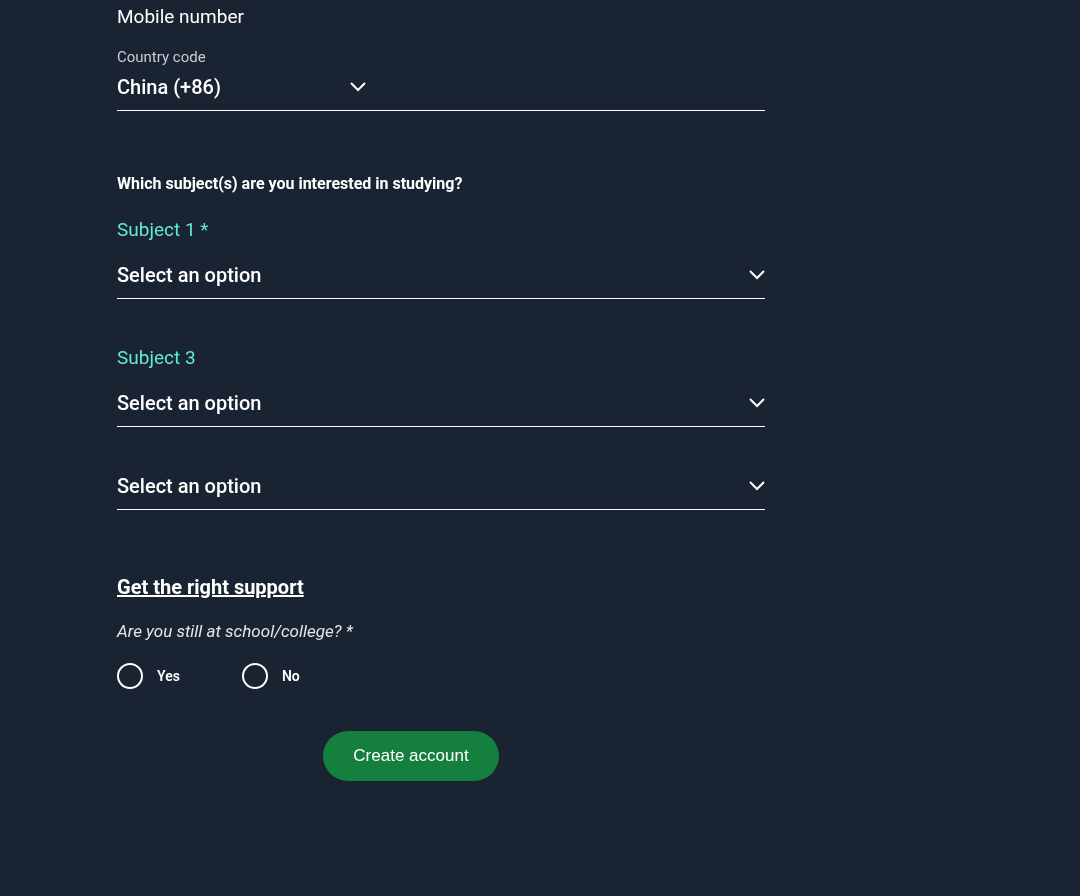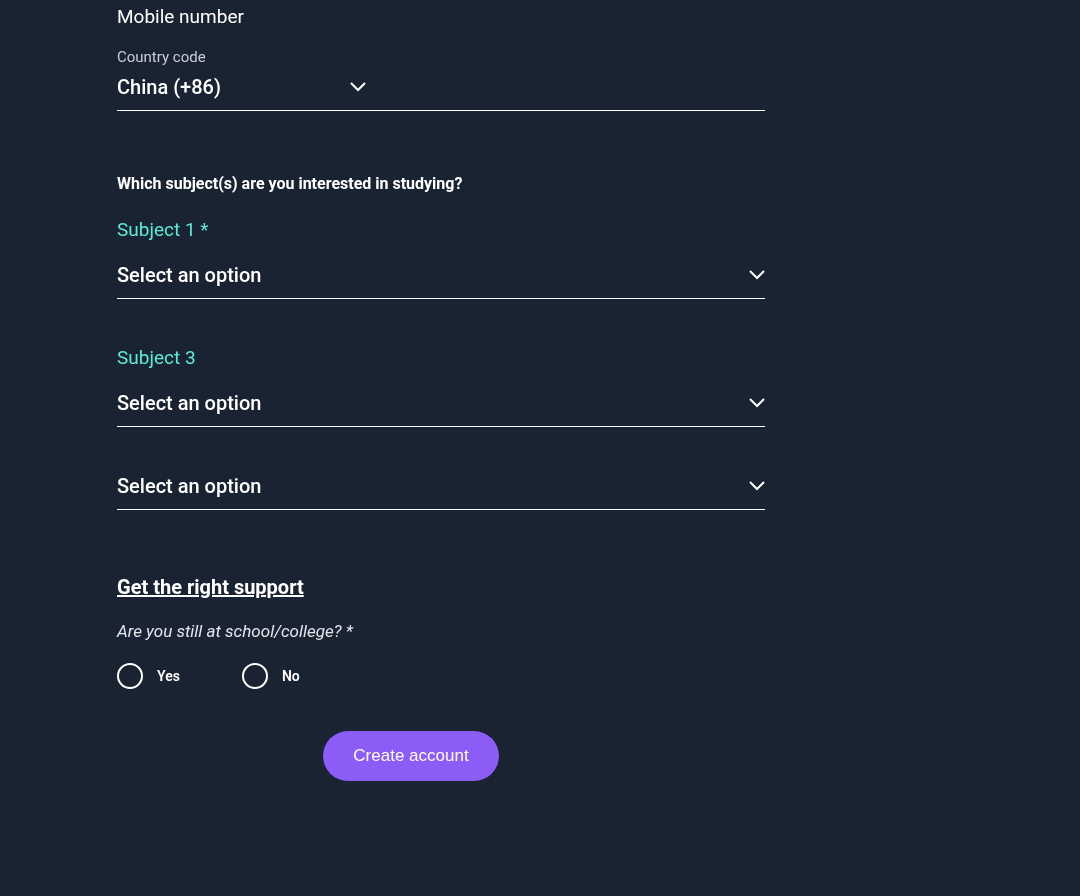--- a/index.html
+++ b/index.html
@@ -114,21 +114,21 @@
       font-weight: 600;
       color: #ffffff;
     }
     .button-row {
       display: flex;
       justify-content: center;
       margin-top: 42px;
       width: 588px;
     }
     .create-button {
-      background-color: #8b5cf6;
+      background-color: #15803d;
       color: #ffffff;
       border: none;
       padding: 15px 30px;
       font-size: 17px;
       border-radius: 30px;
       cursor: pointer;
       font-weight: 400;
     }
     .mobile-heading {
       font-size: 19px;

